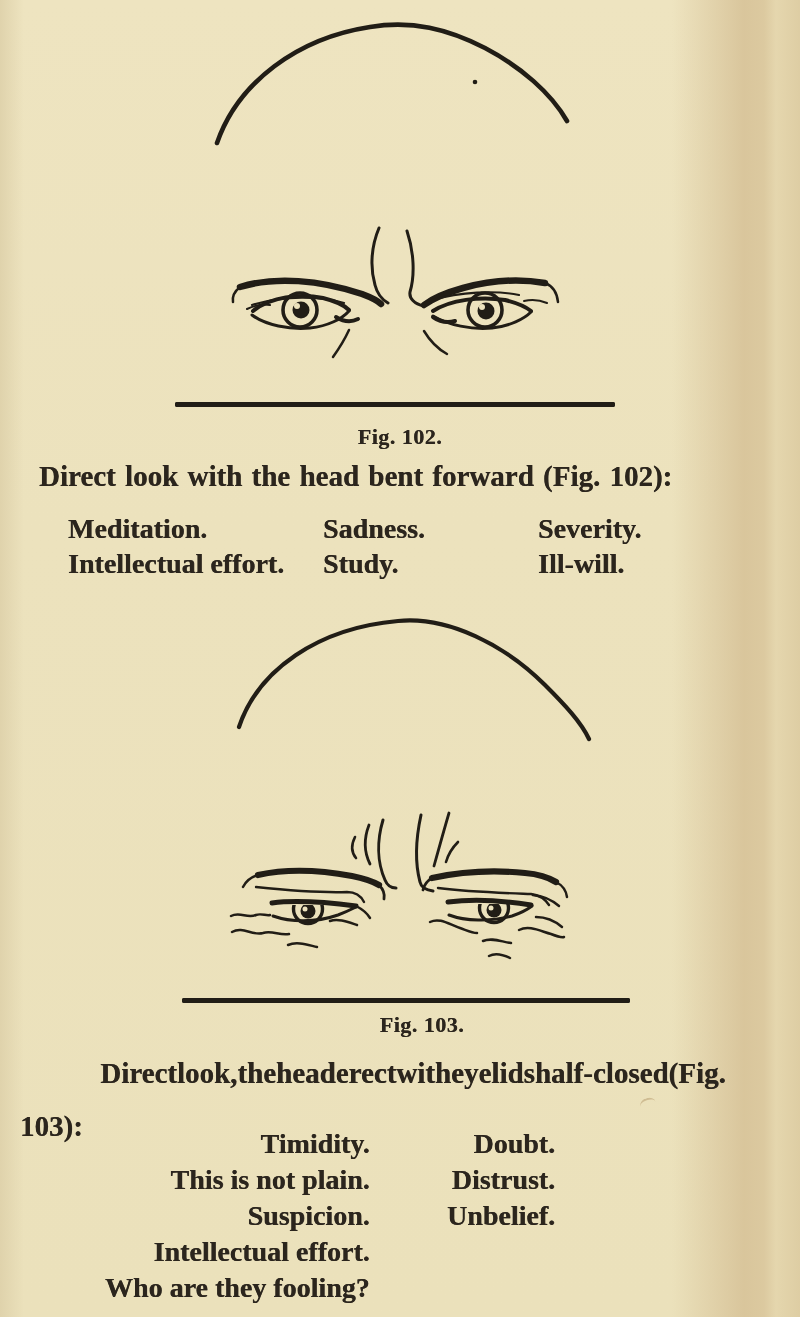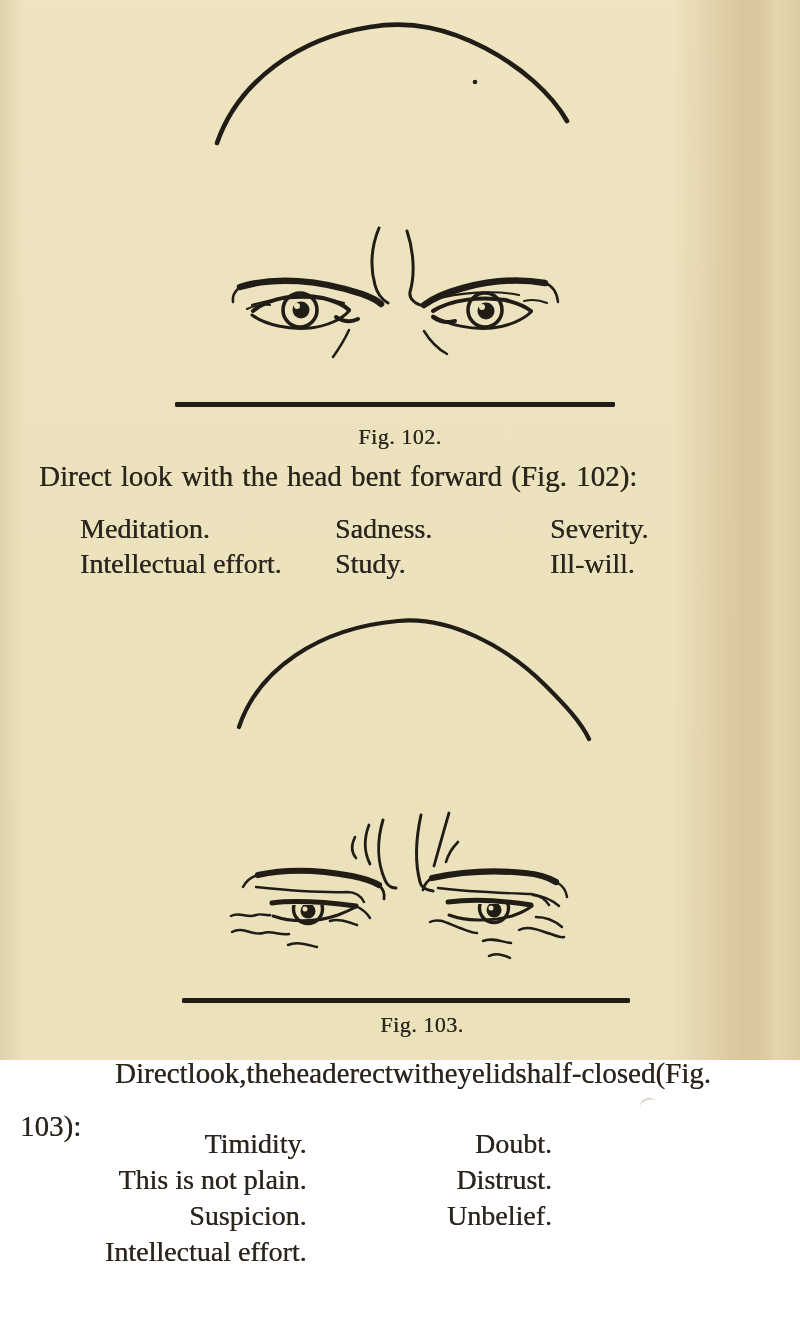--- a/index.html
+++ b/index.html
@@ -1,42 +1,43 @@
 <!DOCTYPE html>
 <html><head>
 <meta charset="utf-8">
 <style>
   html,body{margin:0;padding:0;}
   body{width:800px;height:1317px;overflow:hidden;}
   .page{
-    position:relative;width:800px;height:1060px;
+    position:relative;width:800px;height:1317px;
     background:
       linear-gradient(90deg, rgba(222,209,170,.9) 0%, rgba(237,227,190,0) 3%, rgba(237,227,190,0) 84%,
         rgba(216,196,154,.95) 93%, rgba(219,200,158,.95) 95.5%, rgba(228,213,172,.9) 97%, rgba(221,204,162,.95) 100%),
       linear-gradient(180deg, #eee4c0 0%, #ece2bd 40%, #ebe1bb 100%);
     font-family:"Liberation Serif","DejaVu Serif",serif;
     color:#2b251d;
+    font-weight:bold;
   }
   .ink-text{ text-shadow:0.35px 0.3px 0 rgba(43,37,29,.85); }
   .fig-rule{
     position:absolute;height:5px;background:#211d16;border-radius:2px;
     box-shadow:0 0 .5px #211d16;
   }
   .caption{
     position:absolute;left:0;width:800px;text-align:center;
     font-size:22px;line-height:1;letter-spacing:.5px;
   }
   .heading{
     position:absolute;font-size:29px;line-height:1.15;white-space:nowrap;
   }
   .justified-line{
     display:flex;justify-content:center;white-space:pre;
   }
   .fig102-table{
-    position:absolute;left:80px;top:511px;width:690px;
+    position:absolute;left:68px;top:511px;width:690px;
     font-size:28px;line-height:35px;
   }
   .t-row{position:relative;height:35px;}
   .t-cell{position:absolute;top:0;white-space:nowrap;}
   .t-c0{left:0;}
   .t-c1{left:255px;}
   .t-c2{left:470px;text-align:center;}
   .term-col{
     position:absolute;top:1126px;font-size:28px;line-height:36px;white-space:nowrap;text-align:right;
   }
@@ -176,20 +177,21 @@
 
   <div class="heading ink-text justified-line" style="left:38px;top:1057px;width:750px;"><span>Direct</span><span>look,</span><span>the</span><span>head</span><span>erect</span><span>with</span><span>eyelids</span><span>half-closed</span><span>(Fig.</span></div>
 
   <div class="heading ink-text" style="left:20px;top:1110px;">103):</div>
 
   <div class="term-col col-left ink-text">
     <div>Timidity.</div>
     <div>This is not plain.</div>
     <div>Suspicion.</div>
     <div>Intellectual effort.</div>
+    <div>Who are they fooling?</div>
   </div>
 
   <div class="term-col col-right ink-text">
     <div>Doubt.</div>
     <div>Distrust.</div>
     <div>Unbelief.</div>
   </div>
 
   <span class="paper-mark"></span>
 

